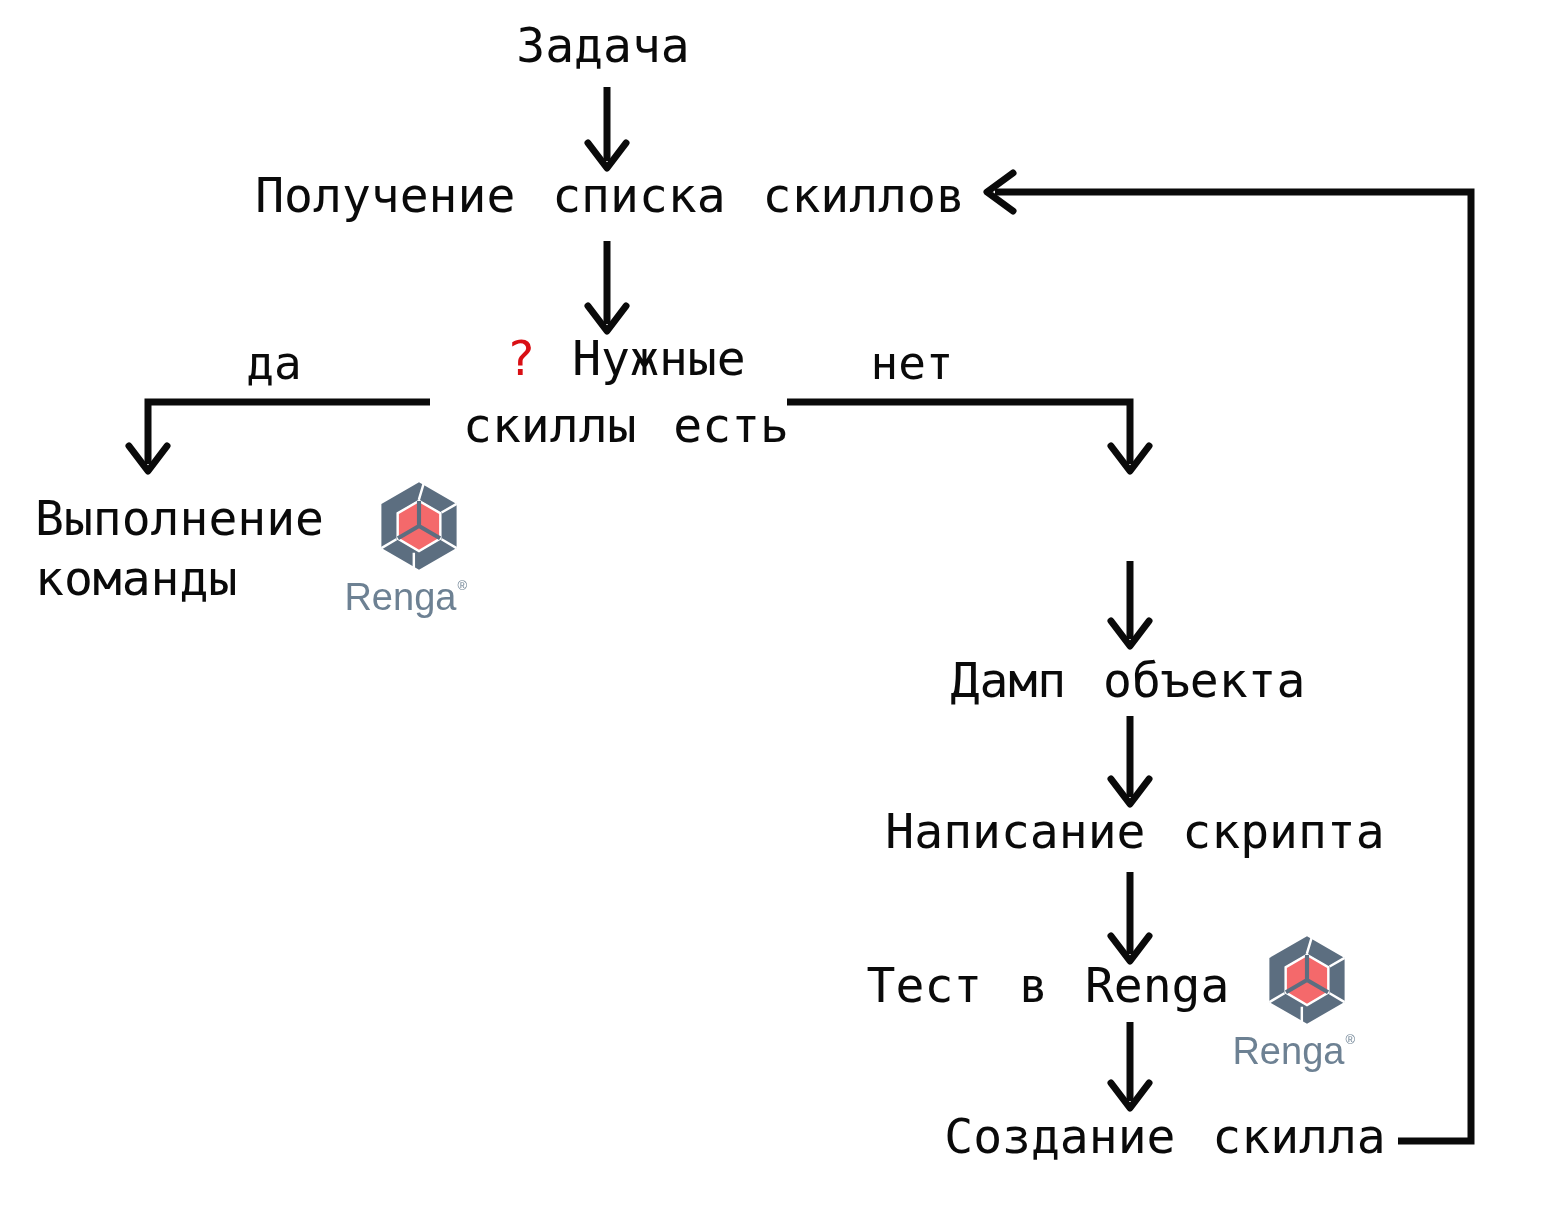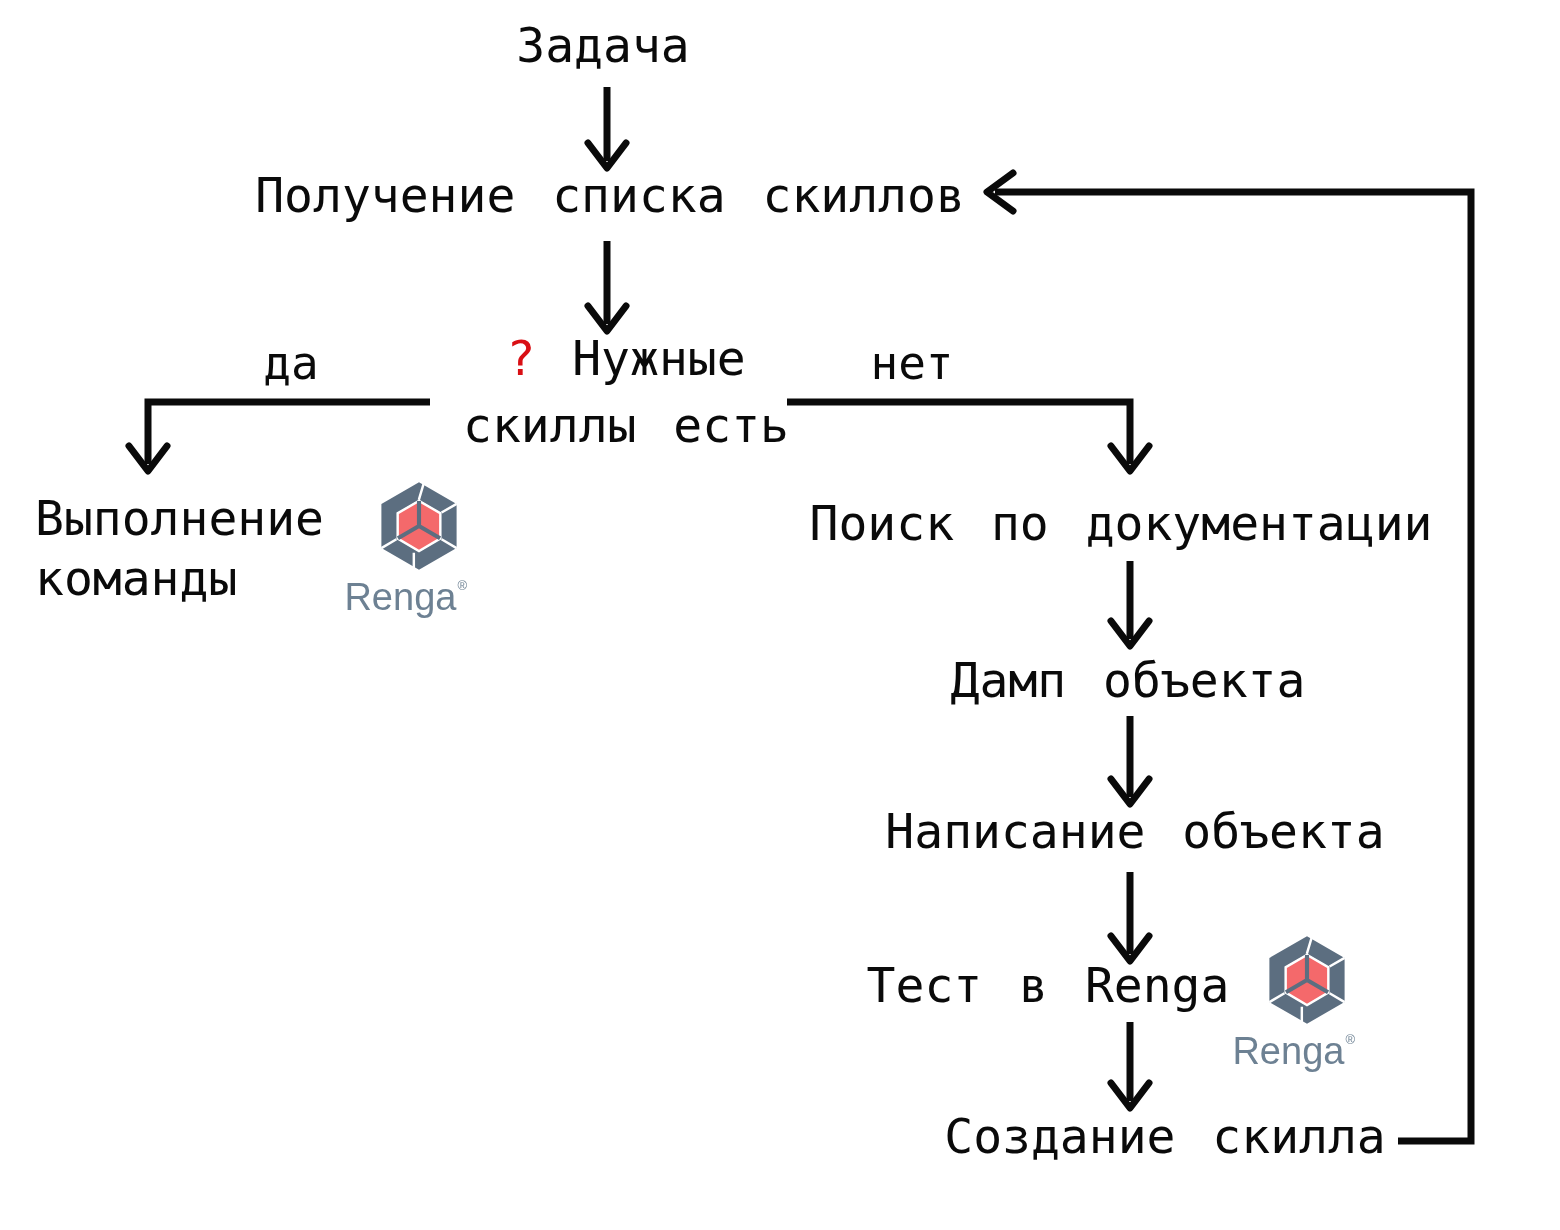--- a/index.html
+++ b/index.html
@@ -120,34 +120,33 @@
 
   <div class="node center" style="left:603px; top:46px;">Задача</div>
 
   <div class="node center" style="left:610px; top:196px;">Получение списка скиллов</div>
 
   <div class="node center decision" style="left:626px; top:392px;">
     <div><span class="qmark">?</span> <span>Нужные</span></div>
     <div>скиллы есть</div>
   </div>
 
-  <div class="edge-label" style="left:291px; top:363px;">да</div>
+  <div class="edge-label" style="left:274px; top:363px;">да</div>
 
   <div class="edge-label" style="left:912px; top:363px;">нет</div>
 
   <div class="node multiline" style="left:35px; top:488px;">
     <div>Выполнение</div>
     <div>команды</div>
   </div>
 
-  <div class="node center" style="left:1121px; top:524px;">Поиск по документации</div>
 
   <div class="node center" style="left:1128px; top:681px;">Дамп объекта</div>
 
-  <div class="node center" style="left:1135px; top:832px;">Написание объекта</div>
+  <div class="node center" style="left:1135px; top:832px;">Написание скрипта</div>
 
   <div class="node center" style="left:1036px; top:986px;margin-left:12px;">Тест в Renga</div>
 
   <div class="node center" style="left:1165px; top:1137px;text-align:right;">Создание скилла</div>
 
   <div class="renga" style="left:350px; top:480px;">
     <svg width="94" height="92" viewBox="0 0 100 97">
       <path class="cube-ring" fill-rule="evenodd" d="M50 2 L90 25 L90 72 L50 95 L10 72 L10 25 Z
                M50 20.2 L26 34.2 L26 62.6 L50 76.6 L74 62.6 L74 34.2 Z"></path>
       <path class="cube-core" d="M50 22 L72.4 35.2 L72.4 61.6 L50 74.8 L27.6 61.6 L27.6 35.2 Z"></path>

